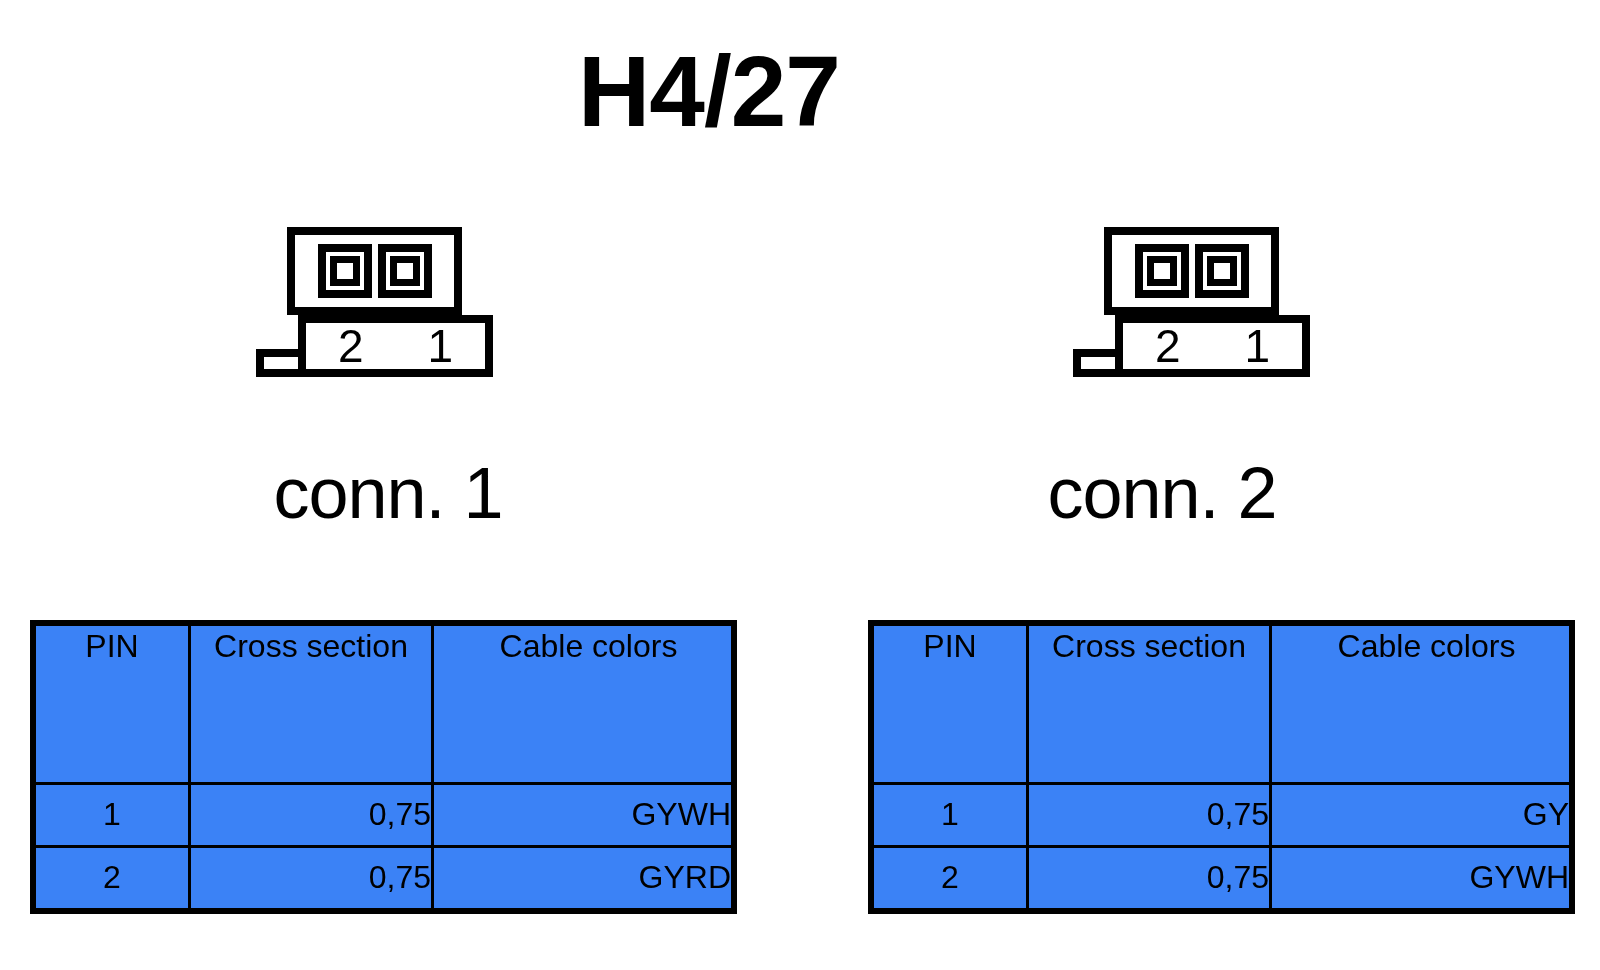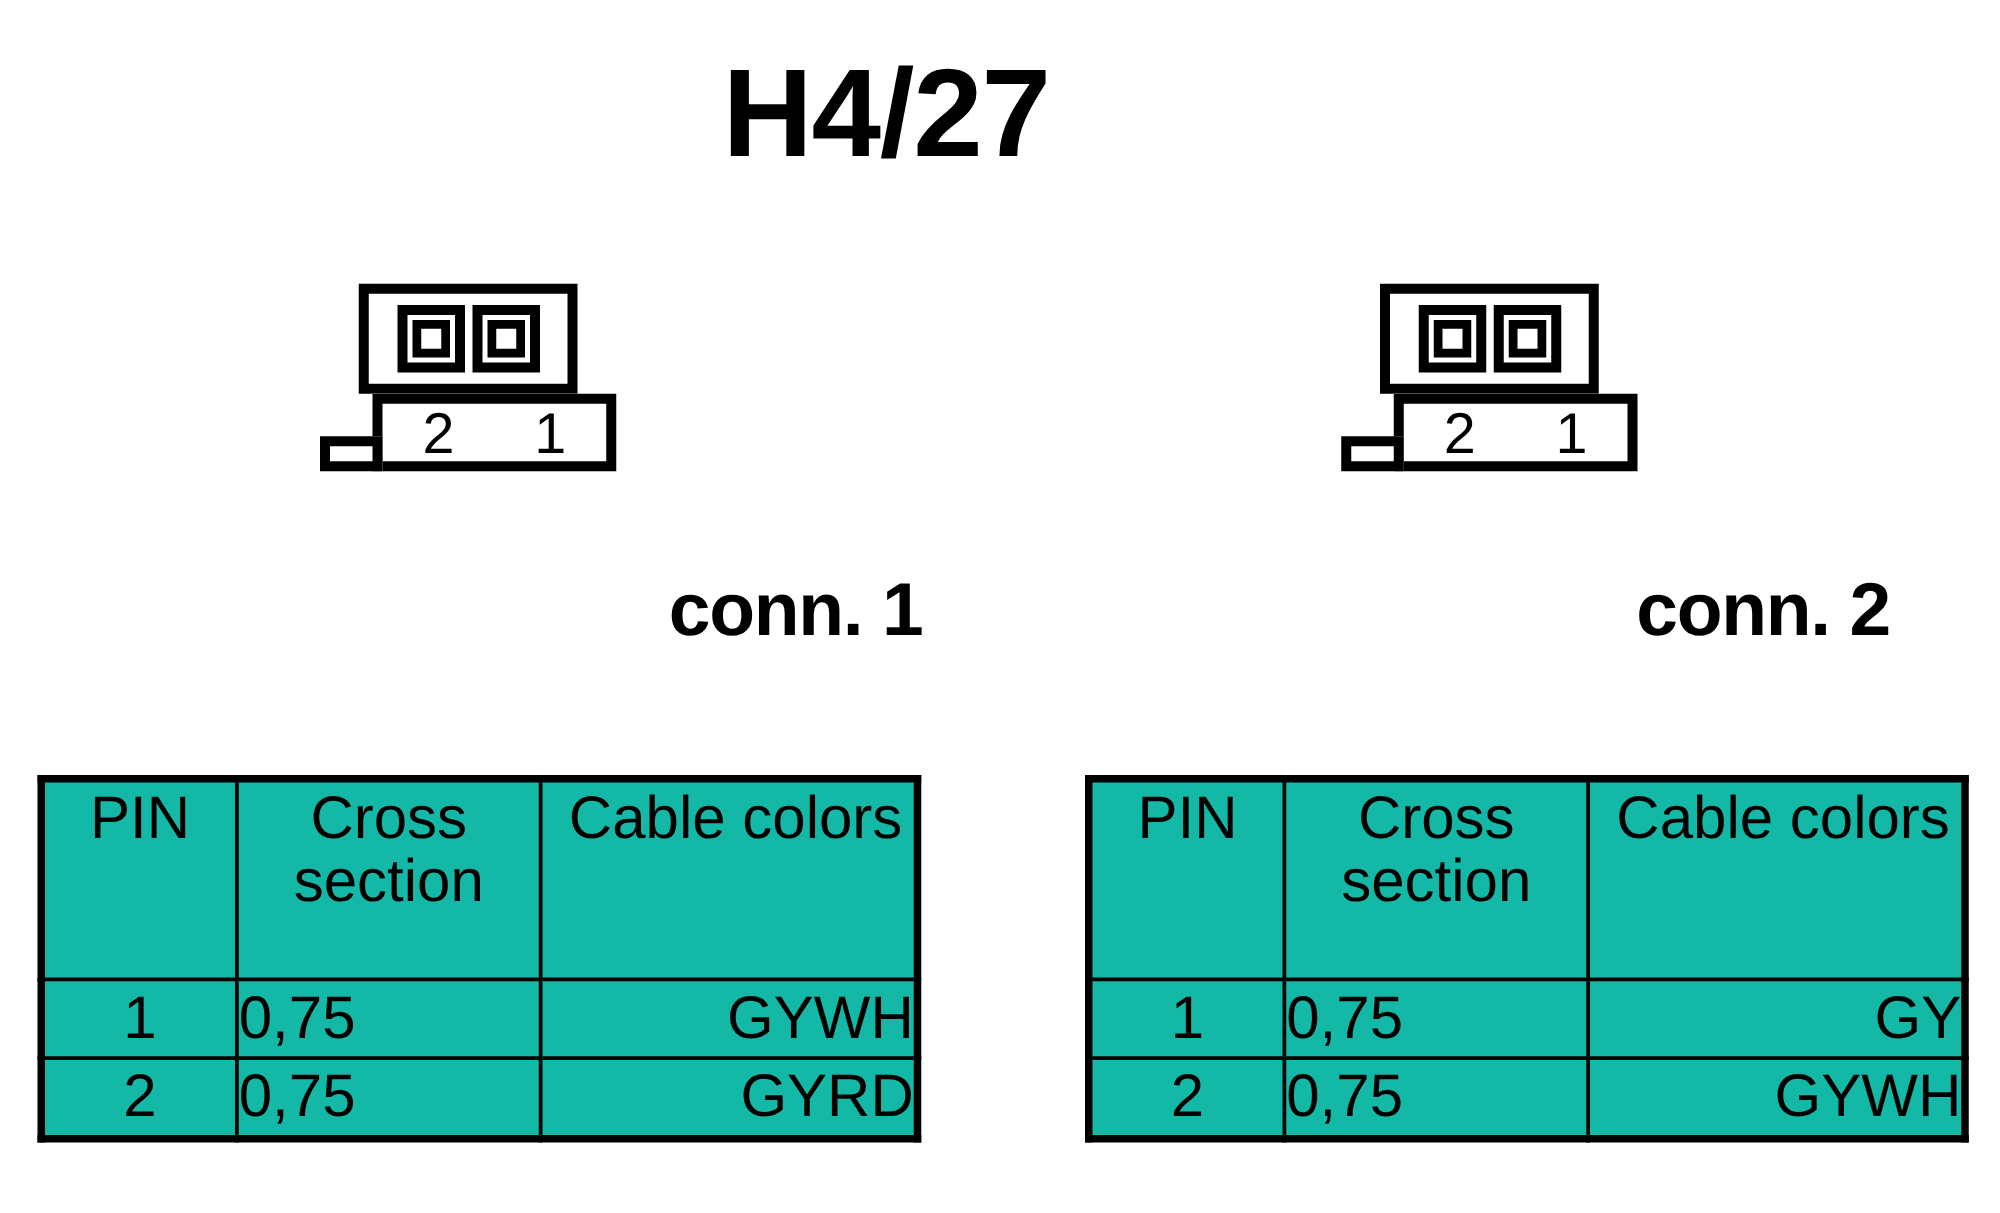--- a/index.html
+++ b/index.html
@@ -94,56 +94,56 @@
     border: 8px solid #000;
     box-sizing: border-box;
     background: #fff;
   }
 
   
   .conn-caption {
     position: absolute;
     top: 456px;
     width: 700px;
-    text-align: right;
-    font-size: 60px;
-    font-weight: bold;
+    text-align: center;
+    font-size: 72px;
+    font-weight: normal;
     line-height: 1.05;
     letter-spacing: -1px;
   }
 
   
   .pin-table {
     position: absolute;
     top: 620px;
     border-collapse: collapse;
     border: 6px solid #000;
     background: #fff;
     table-layout: fixed;
   }
   .pin-table td, .pin-table th {
     border: 3px solid #000;
     font-weight: normal;
-    font-size: 48px;
+    font-size: 32px;
     line-height: 1.06;
     padding: 0;
-    background: #14b8a6;
+    background: #3b82f6;
   }
   .pin-table th {
     height: 152px;
     vertical-align: top;
     text-align: center;
     padding-top: 4px;
   }
   .pin-table td {
     height: 60px;
     vertical-align: middle;
   }
   .col-pin   { width: 152px; text-align: center; }
-  .col-cross { width: 240px; text-align: left; }
+  .col-cross { width: 240px; text-align: right; }
   .col-color { width: 285px; text-align: right; padding-left: 18px; }
   th.col-color { text-align: center; padding-left: 12px; }
 </style>
 </head>
 <body>
 
 <div class="page-title">H4/27</div>
 
 <div class="connector" style="left:255px; top:227px;">
   <div class="conn-upper">

